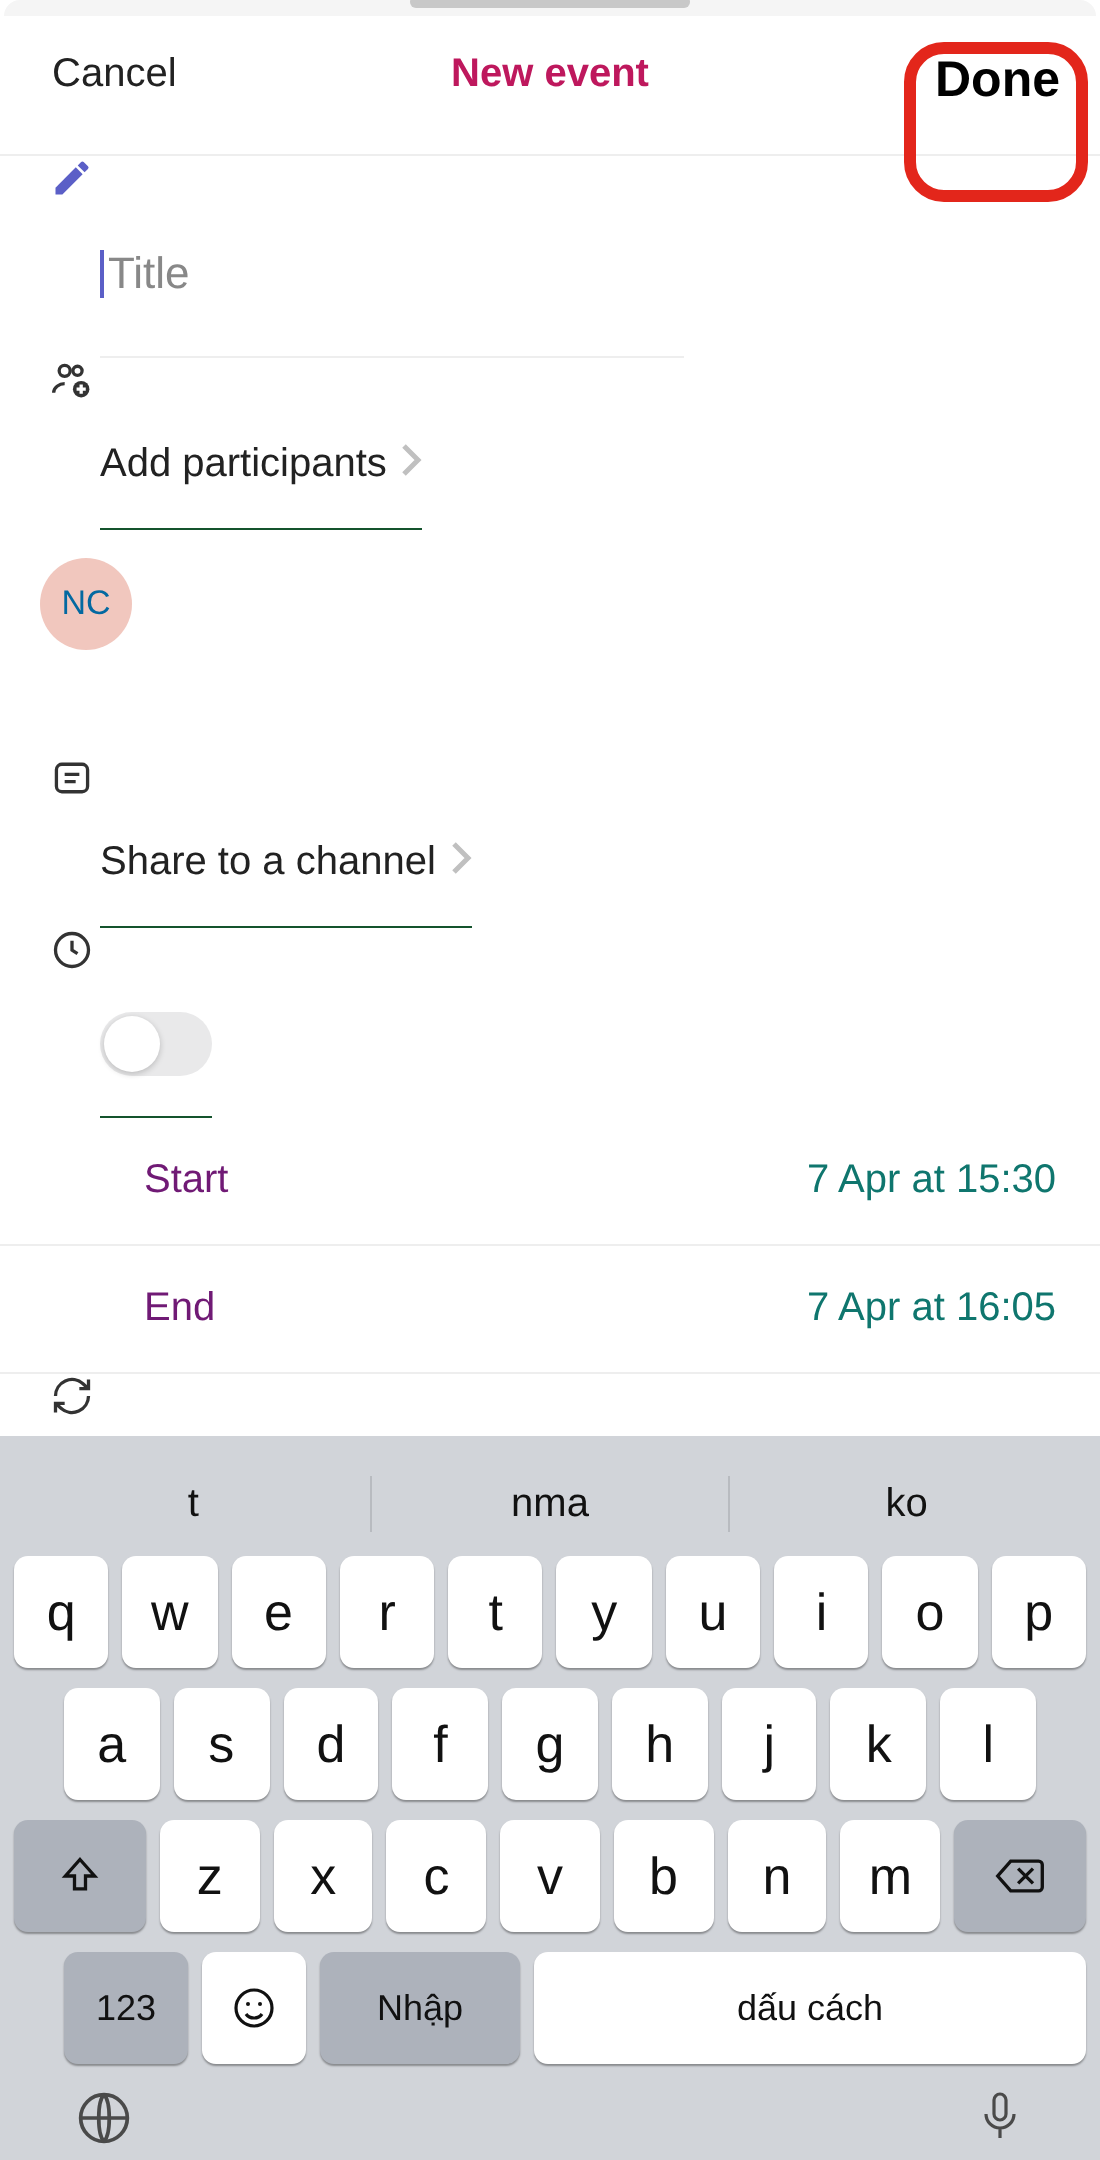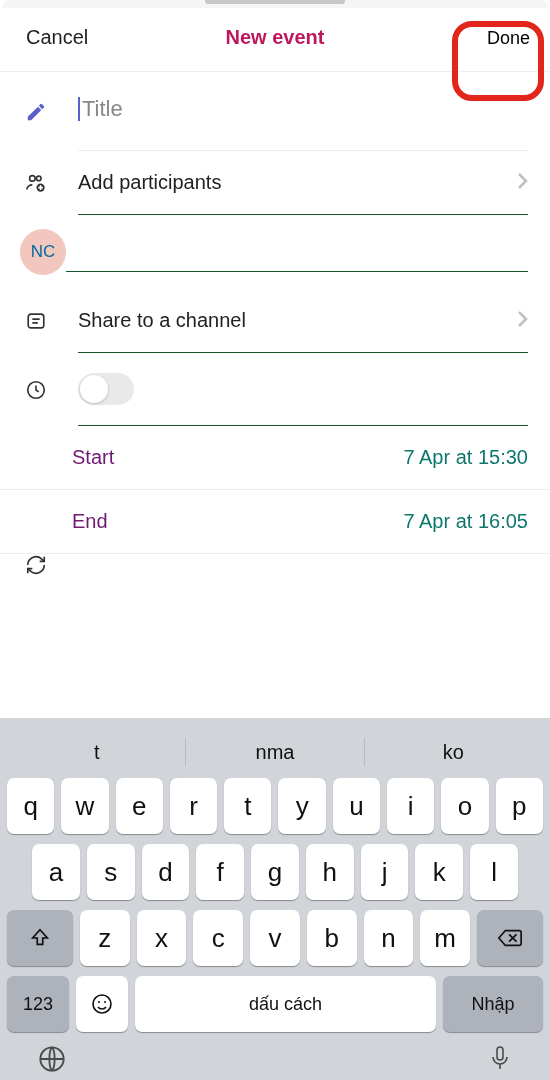--- a/index.html
+++ b/index.html
@@ -23,43 +23,44 @@
     }
     .sheet-handle-bar {
       width: 140px;
       height: 6px;
       background: #c8c8c8;
       border-radius: 3px;
       margin-top: -2px;
     }
     .header {
       display: flex;
-      align-items: flex-end;
+      align-items: flex-start;
       justify-content: space-between;
       padding: 18px 20px 22px 26px;
       border-bottom: 1px solid #eee;
       position: relative;
     }
     .header-cancel { font-size: 20px; color: #222; }
     .header-title { font-size: 20px; font-weight: 600; color: #be185d; position:absolute; left:50%; transform:translateX(-50%); }
-    .header-done { font-size: 18px; font-weight: 400; color: #000; }
+    .header-done { font-size: 25px; font-weight: 700; color: #000; }
     .done-box {
       position: absolute;
       right: 6px;
       top: 13px;
       width: 92px;
       height: 80px;
       border: 6px solid #e3261b;
       border-radius: 20px;
       pointer-events: none;
     }
     .row {
       display: flex;
-      align-items: center;
+      align-items: flex-start;
       padding: 0 22px;
+      flex-direction: column;
     }
     .row-inner {
       flex: 1;
       display: flex;
       align-items: center;
       padding: 20px 0;
       border-bottom: 1px solid #14532d;
       margin-left: 28px;
     }
     .icon-col {
@@ -127,21 +128,21 @@
     .key-row2 { padding: 0 32px 10px 32px; }
     .key {
       flex:1; height:56px; background:#fff; border-radius:7px;
       display:flex; align-items:center; justify-content:center;
       font-size:26px; color:#111;
       box-shadow: 0 1px 1px rgba(0,0,0,0.35);
     }
     .key-special { background:#adb2bb; }
     .key-row3 { padding: 0 7px 10px 7px; }
     .key-shift, .key-bksp { flex: 0 0 66px; }
-    .key-row4 { padding: 0 7px 10px 7px; }
+    .key-row4 { padding: 0 7px 10px 7px; margin-left: 25px; }
     .key-123 { flex:0 0 62px; font-size:18px;}
     .key-emoji { flex:0 0 52px; font-size:24px;}
     .key-space { flex:1; font-size:18px;}
     .key-enter { flex:0 0 100px; font-size:18px; background:#adb2bb;}
     .bottom-bar {
       display:flex; justify-content:space-between; align-items:center;
       padding: 4px 38px 2px 38px; height:38px;
     }
     .globe { font-size:22px; color:#4a4a4a;}
     .mic { font-size:22px; color:#4a4a4a;}
@@ -308,22 +309,22 @@
   <div class="key-row key-row4">
     <div class="key key-special key-123">123</div>
     <div class="key key-emoji">
       <svg width="24" height="24" viewBox="0 0 24 24" fill="none" stroke="#111" stroke-width="1.6">
           <circle cx="12" cy="12" r="9"></circle>
           <circle cx="9" cy="10" r="1" fill="#111" stroke="none"></circle>
           <circle cx="15" cy="10" r="1" fill="#111" stroke="none"></circle>
           <path d="M8 15c1 1.5 2.5 2 4 2s3-.5 4-2"></path>
         </svg>
     </div>
+    <div class="key key-enter">Nhập</div>
     <div class="key key-space">dấu cách</div>
-    <div class="key key-enter">Nhập</div>
   </div>
   <div class="bottom-bar">
     <span class="globe">
       <svg width="28" height="28" viewBox="0 0 24 24" fill="none" stroke="#4a4a4a" stroke-width="1.6">
           <circle cx="12" cy="12" r="10"></circle>
           <path d="M2 12h20M12 2c3 3 3 17 0 20M12 2c-3 3-3 17 0 20"></path>
         </svg>
     </span>
     <span class="mic">
       <svg width="24" height="28" viewBox="0 0 24 28" fill="none" stroke="#4a4a4a" stroke-width="1.6">

